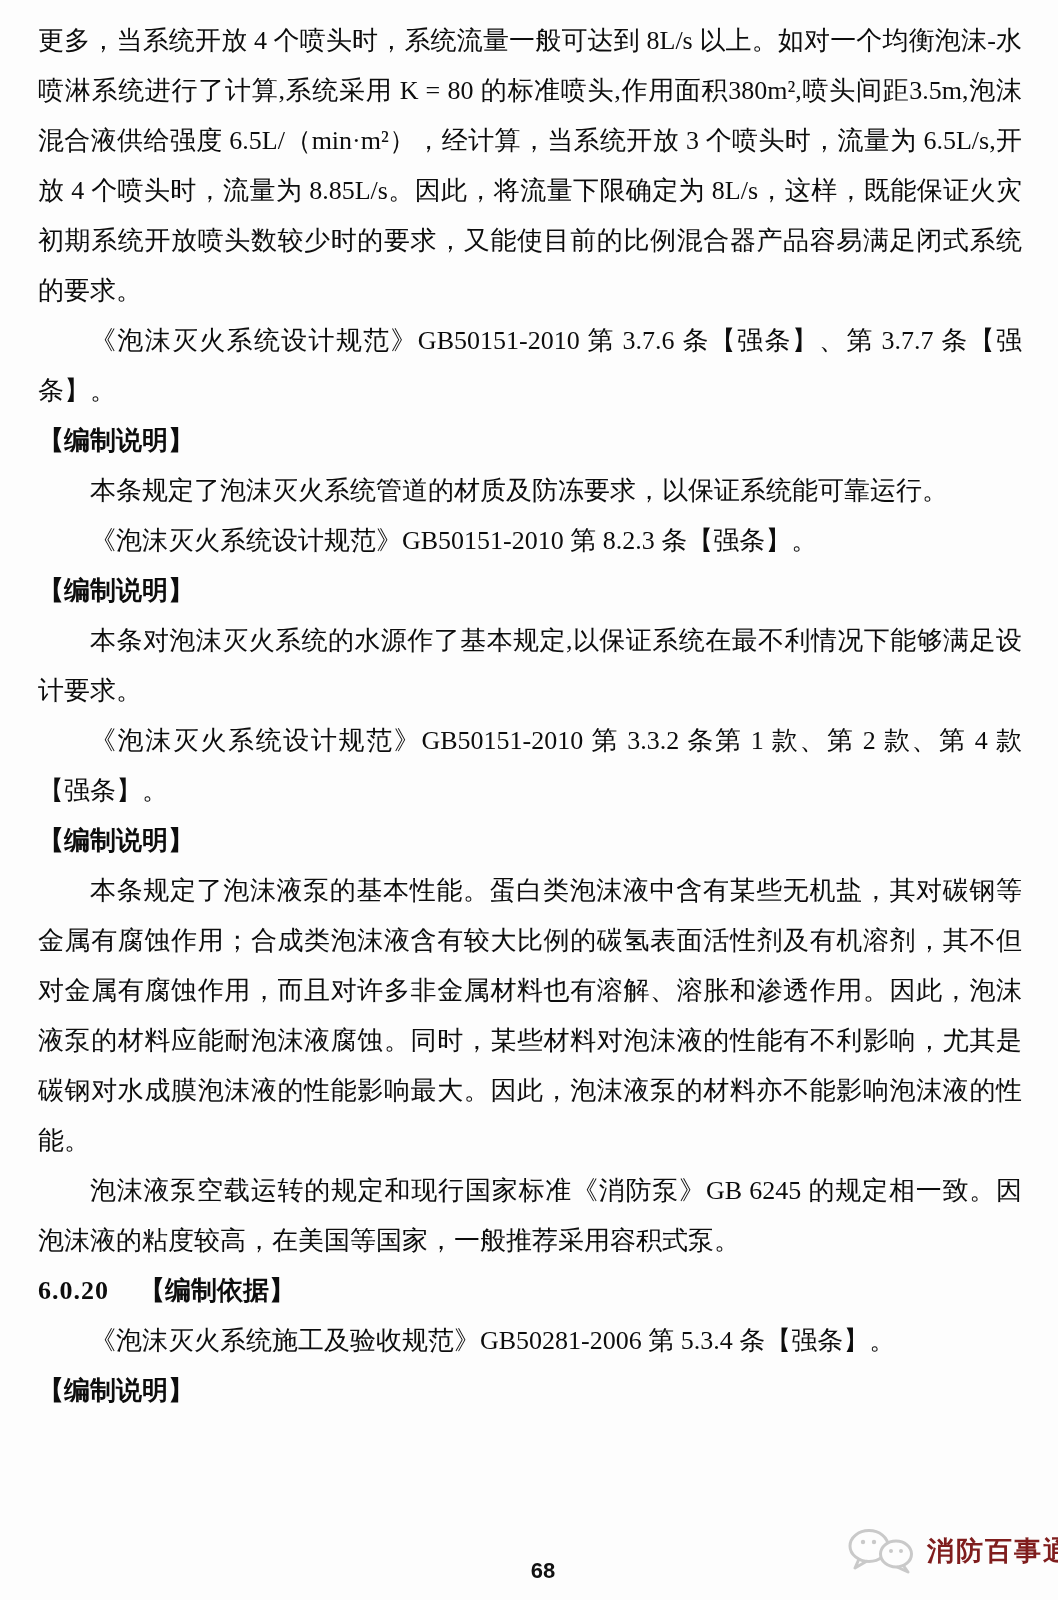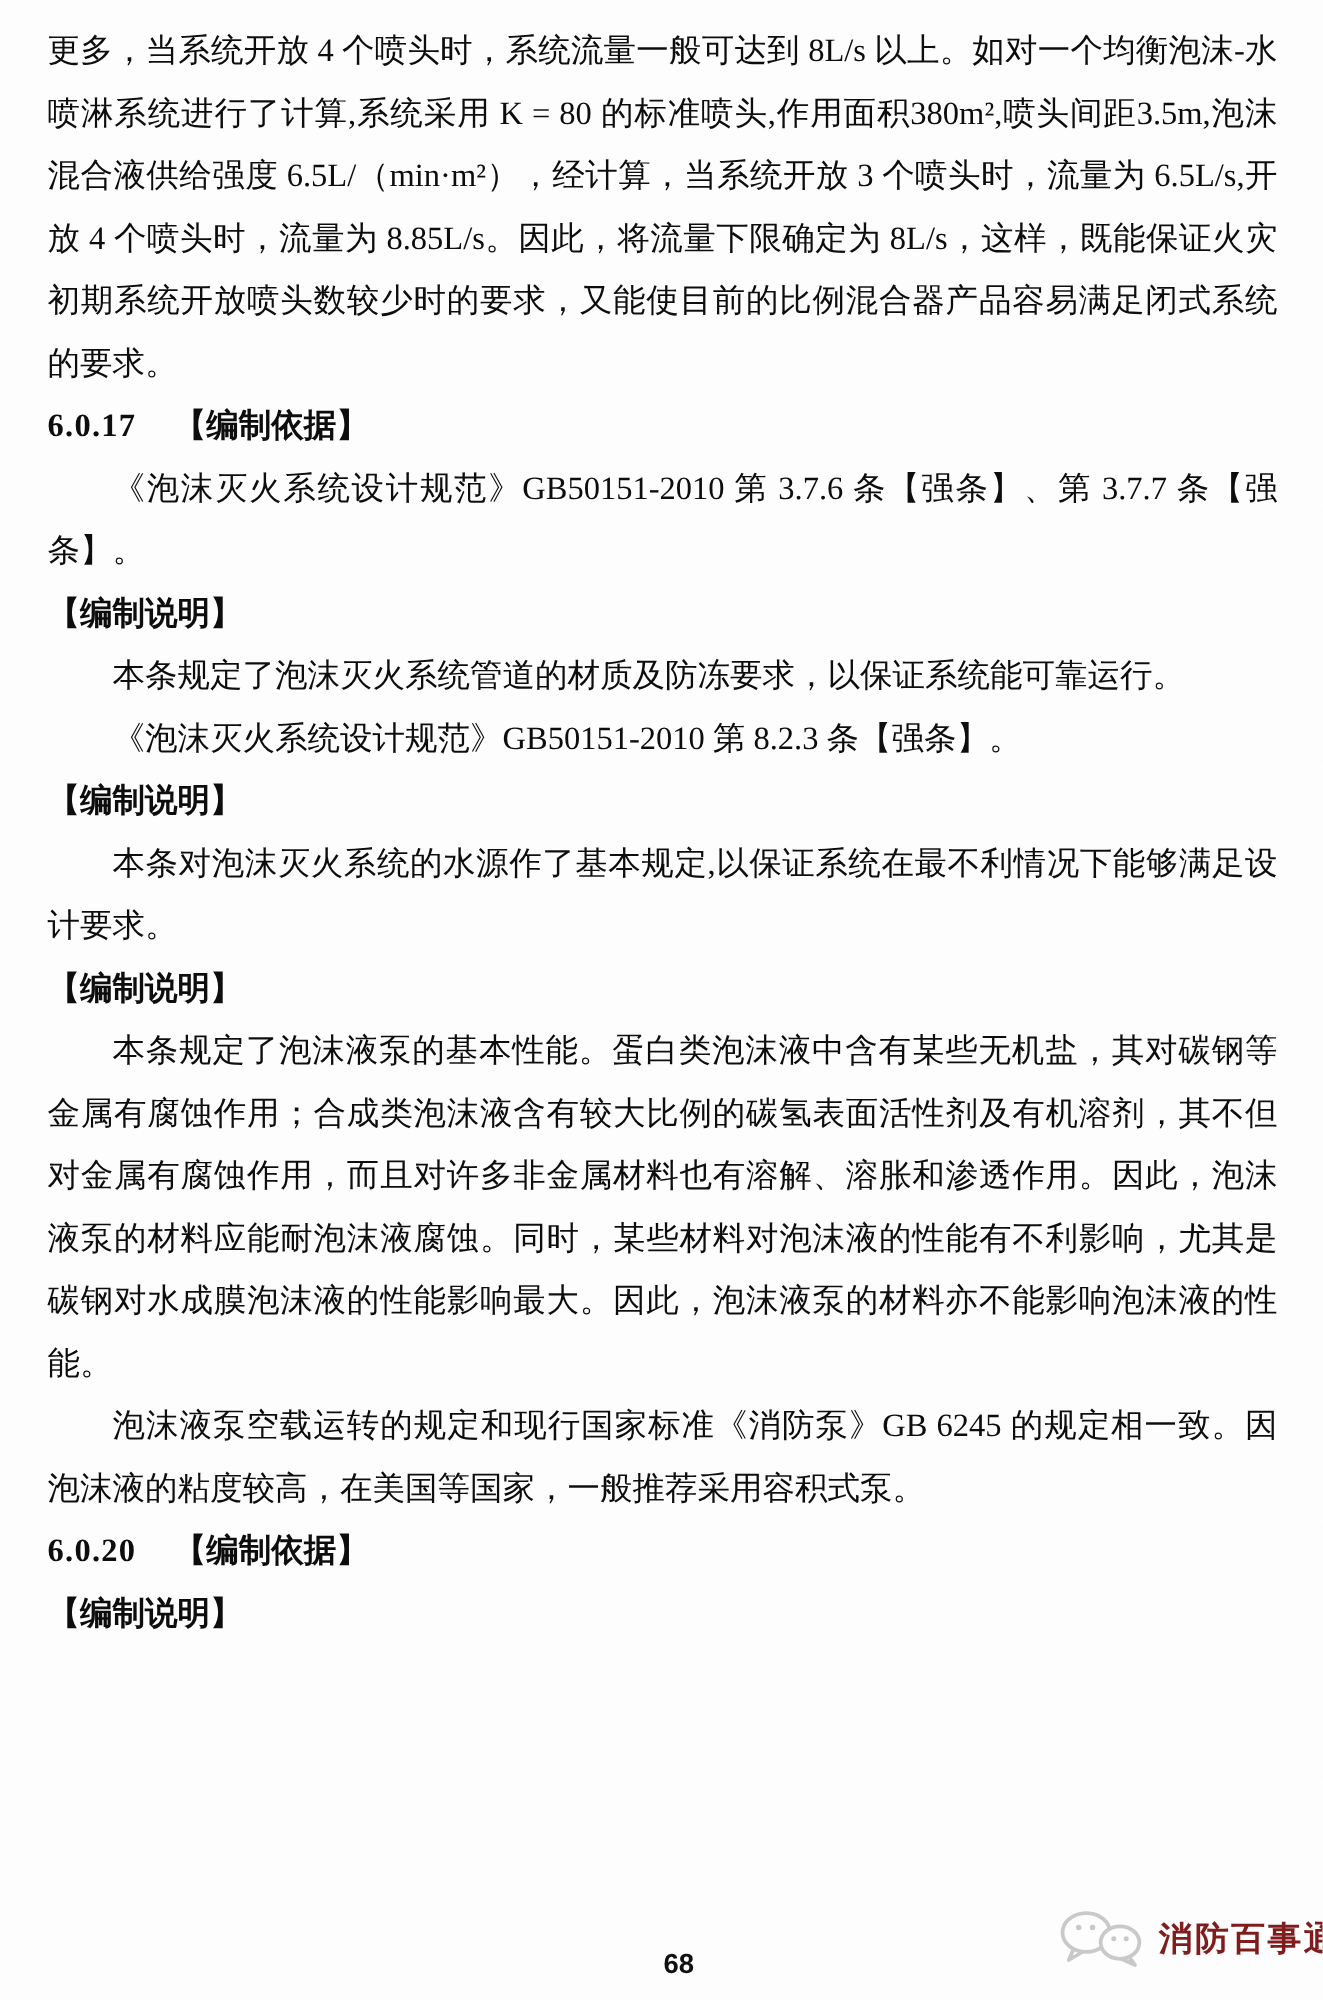--- a/index.html
+++ b/index.html
@@ -62,45 +62,46 @@
 </style>
 </head>
 <body>
 
 <div class="page">
 
   <div class="content">
 
     <p class="para">更多，当系统开放 4 个喷头时，系统流量一般可达到 8L/s 以上。如对一个均衡泡沫-水喷淋系统进行了计算,系统采用 K = 80 的标准喷头,作用面积380m²,喷头间距3.5m,泡沫混合液供给强度 6.5L/（min·m²），经计算，当系统开放 3 个喷头时，流量为 6.5L/s,开放 4 个喷头时，流量为 8.85L/s。因此，将流量下限确定为 8L/s，这样，既能保证火灾初期系统开放喷头数较少时的要求，又能使目前的比例混合器产品容易满足闭式系统的要求。</p>
 
-    <p class="heading"><span class="num">6.0.17</span><span>【编制依据】</span></p>
 
     <p class="para indent">《泡沫灭火系统设计规范》GB50151-2010 第 3.7.6 条【强条】、第 3.7.7 条【强条】。</p>
 
     <p class="subheading">【编制说明】</p>
 
     <p class="para indent">本条规定了泡沫灭火系统管道的材质及防冻要求，以保证系统能可靠运行。</p>
 
 
     <p class="para indent">《泡沫灭火系统设计规范》GB50151-2010 第 8.2.3 条【强条】。</p>
 
     <p class="subheading">【编制说明】</p>
 
     <p class="para indent">本条对泡沫灭火系统的水源作了基本规定,以保证系统在最不利情况下能够满足设计要求。</p>
 
 
+    <p class="para indent">《泡沫灭火系统设计规范》GB50151-2010 第 3.3.2 条第 1 款、第 2 款、第 4 款【强条】。</p>
 
     <p class="subheading">【编制说明】</p>
 
     <p class="para indent">本条规定了泡沫液泵的基本性能。蛋白类泡沫液中含有某些无机盐，其对碳钢等金属有腐蚀作用；合成类泡沫液含有较大比例的碳氢表面活性剂及有机溶剂，其不但对金属有腐蚀作用，而且对许多非金属材料也有溶解、溶胀和渗透作用。因此，泡沫液泵的材料应能耐泡沫液腐蚀。同时，某些材料对泡沫液的性能有不利影响，尤其是碳钢对水成膜泡沫液的性能影响最大。因此，泡沫液泵的材料亦不能影响泡沫液的性能。</p>
 
     <p class="para indent">泡沫液泵空载运转的规定和现行国家标准《消防泵》GB 6245 的规定相一致。因泡沫液的粘度较高，在美国等国家，一般推荐采用容积式泵。</p>
 
     <p class="heading"><span class="num">6.0.20</span><span>【编制依据】</span></p>
 
+    <p class="para indent">《泡沫灭火系统施工及验收规范》GB50281-2006 第 5.3.4 条【强条】。</p>
 
     <p class="subheading">【编制说明】</p>
 
   </div>
 
   <div class="scan-artifact art1"></div>
   <div class="scan-artifact art2"></div>
   <div class="scan-artifact art3"></div>
 
   <div class="footer-pagenum">68</div>

